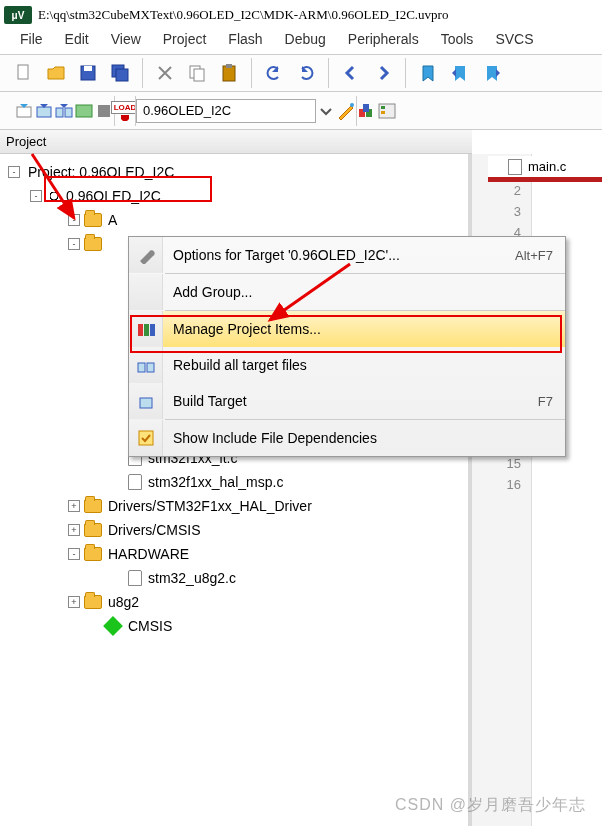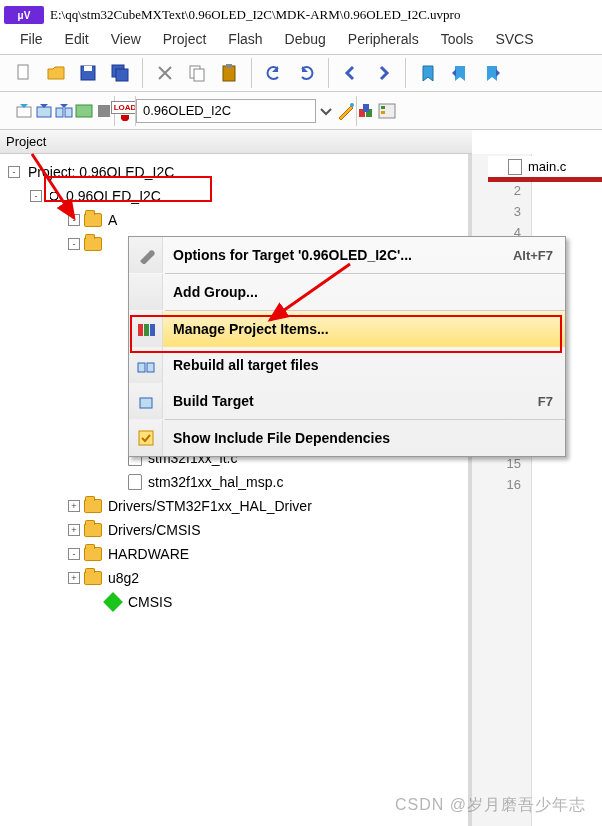--- a/index.html
+++ b/index.html
@@ -1,19 +1,19 @@
 <!DOCTYPE html>
 <html><head>
 <meta charset="utf-8">
 <style>
 * { box-sizing: border-box; margin: 0; padding: 0; font-family: "Segoe UI", Tahoma, sans-serif; }
 body { width: 602px; height: 826px; background: #fff; position: relative; overflow: hidden; font-size: 13px; }
 
 .titlebar { height: 30px; background: #fff; display: flex; align-items: center; padding-left: 4px; }
-.titlebar .logo { width: 40px; height: 18px; background: #6d28d9; color: #fff; font-size: 10px; font-weight: bold; display: flex; align-items: center; justify-content: center; border-radius: 2px; margin-right: 6px; }
+.titlebar .logo { width: 28px; height: 18px; background: #14532d; color: #fff; font-size: 10px; font-weight: bold; display: flex; align-items: center; justify-content: center; border-radius: 2px; margin-right: 6px; }
 .titlebar .path { font-size: 13px; color: #000; white-space: nowrap; font-family: Liberation Serif, serif; }
 
 .menubar { height: 24px; display: flex; align-items: center; padding: 0 10px 6px 10px; gap: 2px; color: #333; font-size: 14px; }
 .menubar span { padding: 2px 10px; cursor: default; }
 
 .toolbar { height: 38px; border-top: 1px solid #ccc; border-bottom: 1px solid #ccc; display: flex; align-items: center; padding: 0 14px; gap: 12px; background: #fcfcfc; }
 .tb-ico { width: 20px; height: 20px; display: inline-block; }
 .tb-sep { width: 1px; height: 30px; background: #ccc; }
 
 .toolbar2 { height: 38px; border-bottom: 1px solid #ccc; display: flex; align-items: center; padding: 0 14px; gap: 0; background: #fcfcfc; }
@@ -34,21 +34,21 @@
 .expander { width: 12px; height: 12px; border: 1px solid #888; font-size: 9px; line-height: 10px; text-align: center; margin-right: 4px; color: #444; background: #fff; cursor: pointer; }
 .ico-folder { width: 18px; height: 14px; background: #f6c143; border: 1px solid #c98a00; border-radius: 2px; margin-right: 6px; position: relative; }
 .ico-folder::before { content: ""; position: absolute; top:-4px; left:0; width:8px; height:4px; background:#f6c143; border:1px solid #c98a00; border-bottom:none; border-radius:2px 2px 0 0; }
 .ico-file { width: 14px; height: 16px; background: #fff; border: 1px solid #888; margin-right: 6px; border-radius: 2px 2px 0 0; }
 .ico-target { width: 16px; height: 16px; background: radial-gradient(circle,#fff 30%,#000 32%,#000 38%,#fff 40%); margin-right: 4px; }
 .ico-cmsis { width: 14px; height: 14px; background: #1bc41b; transform: rotate(45deg); margin-right: 8px; margin-left:2px; }
 
 .hl-target { position: absolute; border: 2px solid #e60000; left: 44px; width: 168px; height: 26px; pointer-events: none; }
 .hl-menu { position: absolute; border: 2px solid #e60000; pointer-events: none; }
 
-.ctx-menu { position: absolute; width: 438px; background: linear-gradient(#f9f9f9,#f0f0f0); border: 1px solid #9a9a9a; box-shadow: 3px 3px 4px rgba(0,0,0,0.3); font-size: 14px; z-index: 100; font-weight: bold; }
+.ctx-menu { position: absolute; width: 438px; background: linear-gradient(#f9f9f9,#f0f0f0); border: 1px solid #9a9a9a; box-shadow: 3px 3px 4px rgba(0,0,0,0.3); font-size: 14px; z-index: 100; }
 .ctx-item { height: 36px; display: flex; align-items: center; padding-right: 12px; color: #000; }
 .ctx-item .mi-ico { width: 34px; height: 100%; display: flex; align-items: center; justify-content: center; border-right: 1px solid #ddd; margin-right: 10px; background: linear-gradient(#f3f3f3,#e9e9e9); }
 .ctx-item .mi-label { flex: 1; }
 .ctx-item .mi-short { color: #555; font-size: 13px; }
 .ctx-item.hover { background: linear-gradient(#fff3c8,#ffe27a); }
 .ctx-sep { height: 1px; background: #ccc; margin-left: 36px; }
 
 .arrow { position: absolute; pointer-events: none; }
 
 .right-tabs-area { position: absolute; top: 154px; left: 476px; right:0; height: 24px; display:flex; align-items:center; background:#fff; }
@@ -234,20 +234,25 @@
         </div>
         <div class="node" style="padding-left: 60px;">
           <span class="expander">+</span>
           <span class="ico-folder"></span>
           <span>Drivers/CMSIS</span>
         </div>
         <div class="node" style="padding-left: 60px;">
           <span class="expander">-</span>
           <span class="ico-folder"></span>
           <span>HARDWARE</span>
+        </div>
+        <div class="node" style="padding-left: 104px;">
+          <span style="width: 16px; display: inline-block;"></span>
+          <span class="ico-file"></span>
+          <span>stm32_u8g2.c</span>
         </div>
         <div class="node" style="padding-left: 60px;">
           <span class="expander">+</span>
           <span class="ico-folder"></span>
           <span>u8g2</span>
         </div>
         <div class="node" style="padding-left: 80px;">
           <span style="width: 16px; display: inline-block;"></span>
           <span class="ico-cmsis"></span>
           <span>CMSIS</span>

